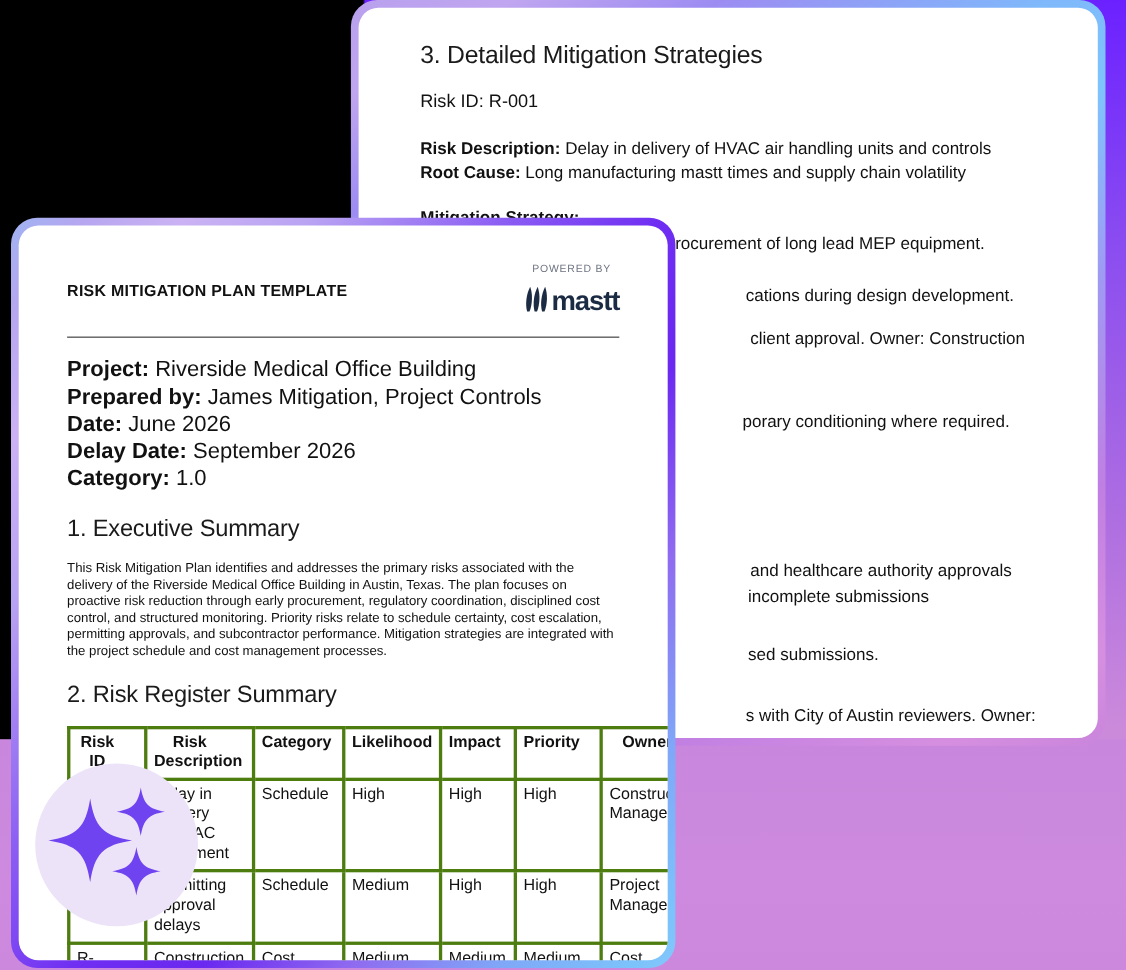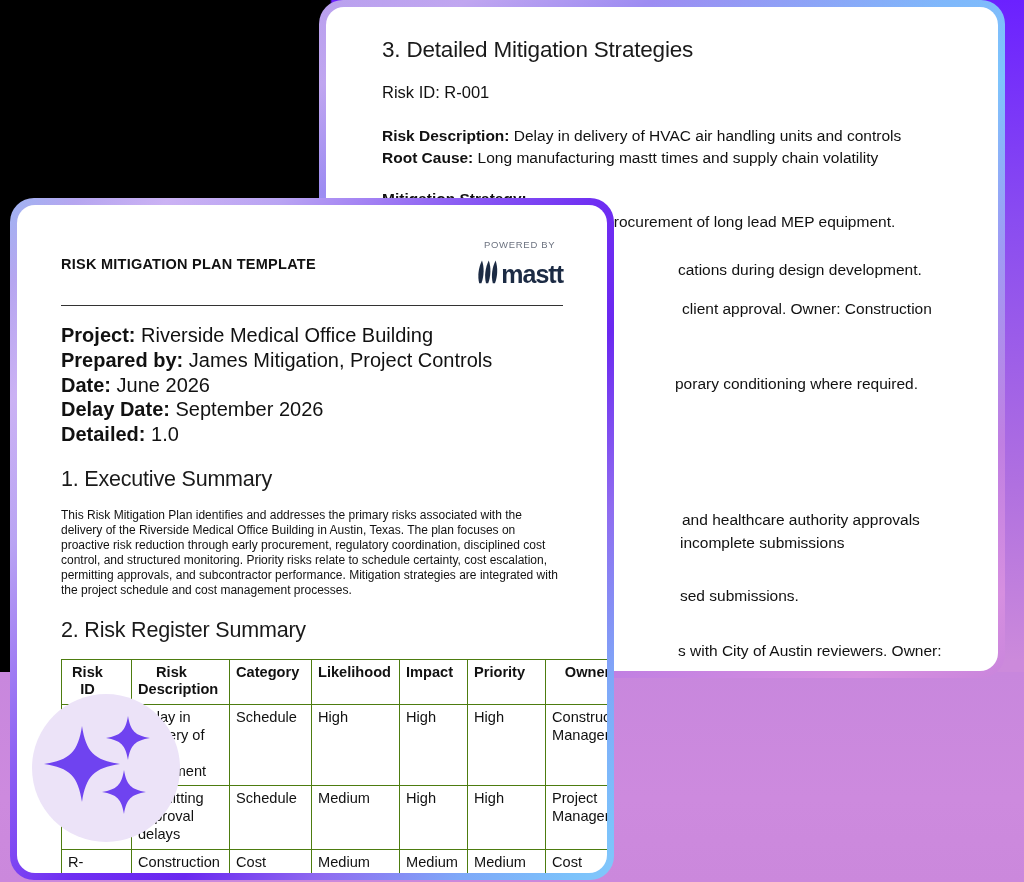--- a/index.html
+++ b/index.html
@@ -196,21 +196,21 @@
 
   
   table.rr {
     border-collapse: collapse;
     width: 586px;
     table-layout: fixed;
     font-size: 14.6px;
     color: #111;
   }
   table.rr th, table.rr td {
-    border: 1px solid #4d7c0f;
+    border: 3px solid #4d7c0f;
     padding: 4px 24px 5px 6px;
     vertical-align: top;
     line-height: 1.22;
   }
   table.rr th {
     font-weight: bold;
     text-align: center;
   }
   table.rr td { text-align: left; }
   col.c-id    { width: 70px; }
@@ -321,21 +321,21 @@
           </div>
           <div class="meta-line">
             <span class="bold">Date:</span>
             <span>June 2026</span>
           </div>
           <div class="meta-line">
             <span class="bold">Delay Date:</span>
             <span>September 2026</span>
           </div>
           <div class="meta-line">
-            <span class="bold">Detailed:</span>
+            <span class="bold">Category:</span>
             <span>1.0</span>
           </div>
         </div>
 
         <div class="meta-gap"></div>
 
         <div class="front-h2">1. Executive Summary</div>
         <div class="front-p">This Risk Mitigation Plan identifies and addresses the primary risks associated with the delivery of the Riverside Medical Office Building in Austin, Texas. The plan focuses on proactive risk reduction through early procurement, regulatory coordination, disciplined cost control, and structured monitoring. Priority risks relate to schedule certainty, cost escalation, permitting approvals, and subcontractor performance. Mitigation strategies are integrated with the project schedule and cost management processes.</div>
 
         <div class="front-h2 second">2. Risk Register Summary</div>

